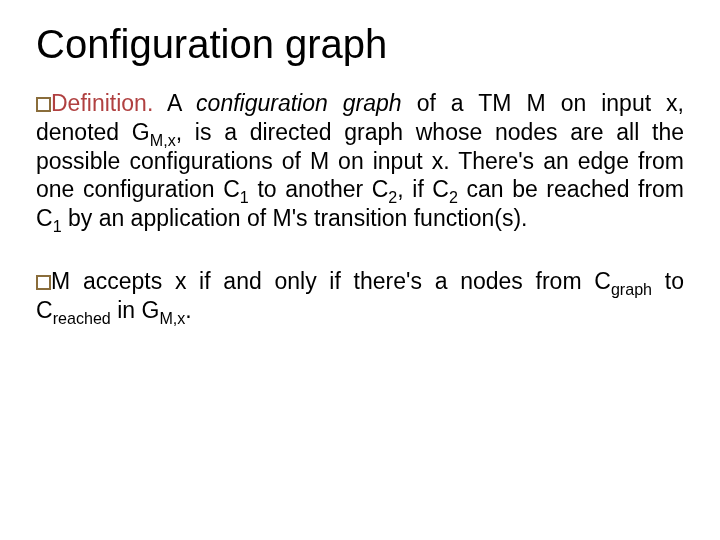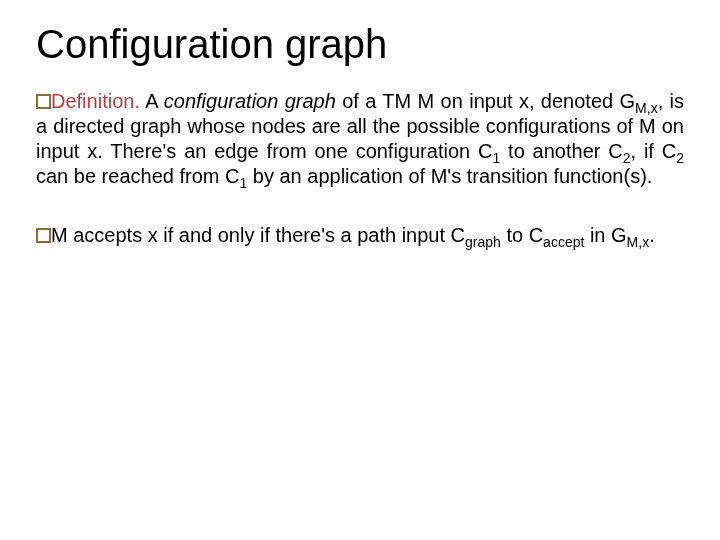--- a/index.html
+++ b/index.html
@@ -17,21 +17,21 @@
     height: 540px;
     padding: 18px 36px 2px 36px;
   }
   .title {
     font-size: 40px;
     font-weight: 400;
     margin: 4px 0 22px 0;
     letter-spacing: 0px;
   }
   .body-block {
-    font-size: 20px;
+    font-size: 23px;
     line-height: 1.25;
     text-align: justify;
     margin-bottom: 30px;
   }
   .bullet-box {
     display: inline-block;
     width: 15px;
     height: 15px;
     border: 2px solid #8a6d3b;
     box-sizing: border-box;
@@ -58,15 +58,15 @@
 <body>
 
 <div class="slide">
   <div class="title">Configuration graph</div>
 
   <div class="body-block">
     <span class="bullet-box"></span><span class="definition-label">Definition.</span><span>   A </span><span class="config-phrase">configuration graph</span><span> of a TM M on input x, denoted G</span><sub>M,x</sub><span>, is a directed graph whose nodes are all the possible configurations of M on input x. There's an edge from one configuration C</span><sub>1</sub><span> to another C</span><sub>2</sub><span>, if C</span><sub>2</sub><span> can be reached from C</span><sub>1</sub><span> by an application of M's transition function(s).</span>
   </div>
 
   <div class="body-block para2">
-    <span class="bullet-box"></span><span>M accepts x if and only if there's a path input C</span><sub>graph</sub><span> to C</span><sub>accept</sub><span> in G</span><sub>M,x</sub><span>.</span>
+    <span class="bullet-box"></span><span>M accepts x if and only if there's a nodes from C</span><sub>graph</sub><span> to C</span><sub>reached</sub><span> in G</span><sub>M,x</sub><span>.</span>
   </div>
 </div>
 
 </body></html>

